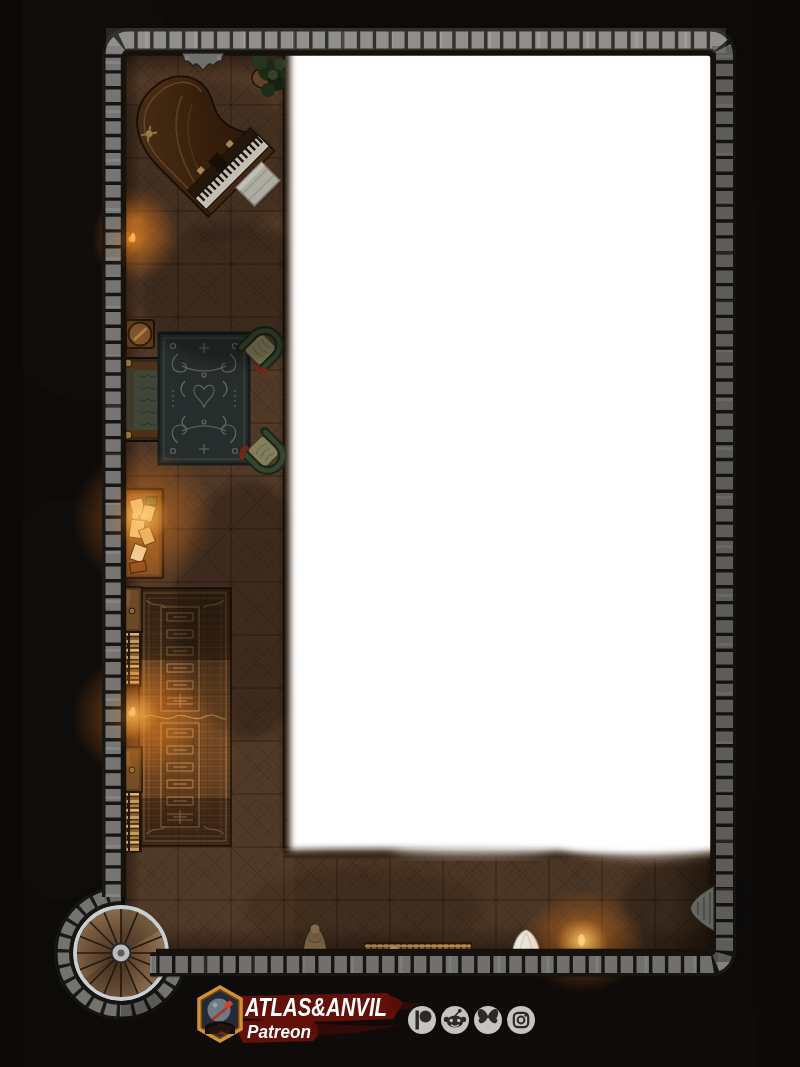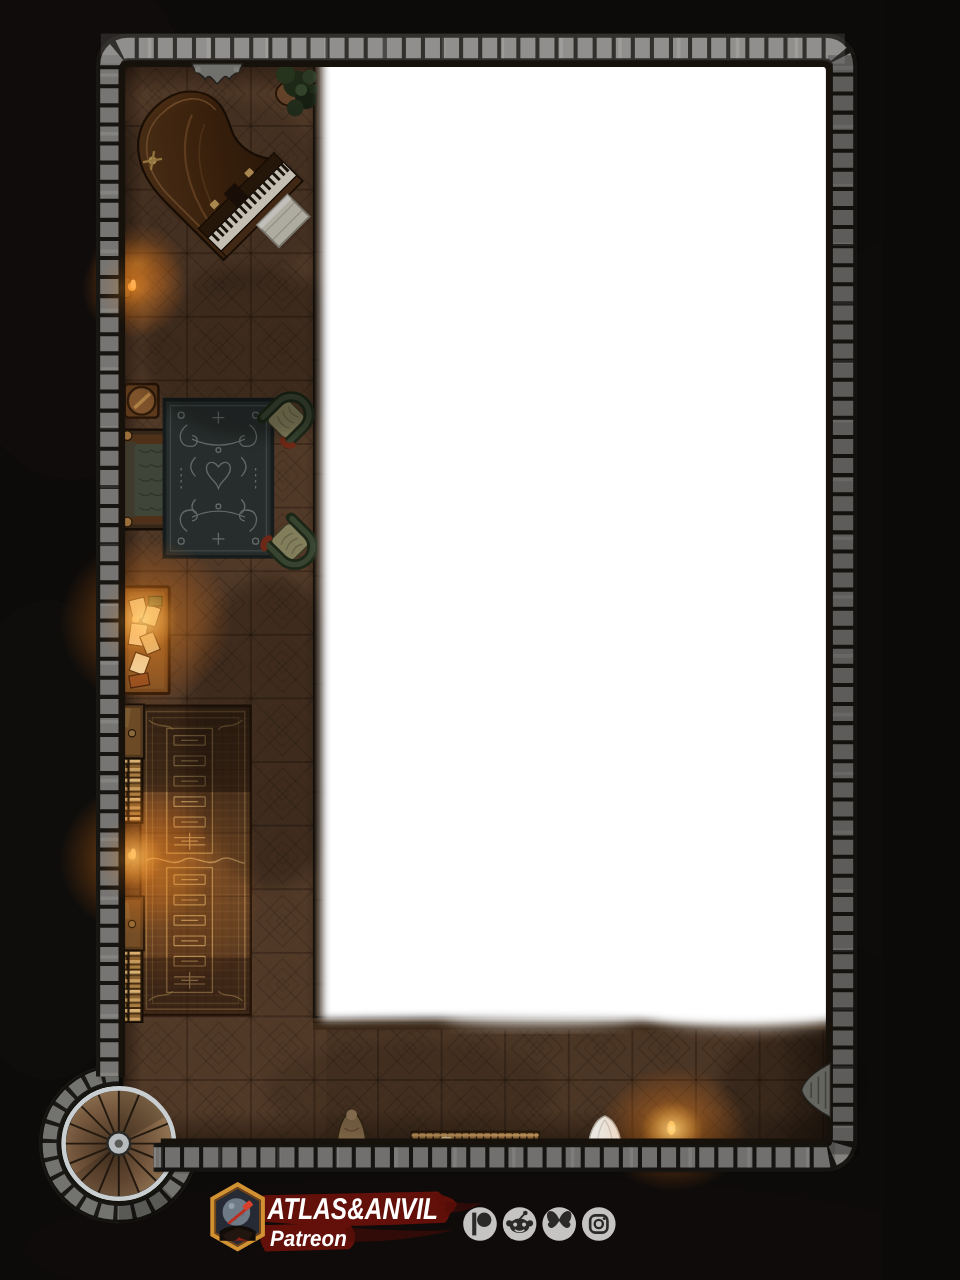--- a/index.html
+++ b/index.html
@@ -1,16 +1,16 @@
 <!DOCTYPE html>
 <html><head>
 <meta charset="utf-8">
 <style>
   html,body{margin:0;padding:0;background:#0c0a09;}
-  .page{position:relative;width:736px;height:1067px;overflow:hidden;font-family:"Liberation Sans",sans-serif;}
+  .page{position:relative;width:736px;height:1067px;overflow:hidden;font-family:"Liberation Sans",sans-serif;padding-left:22px;}
   svg{display:block;}
 </style>
 </head>
 <body>
 <div class="page">
 <svg width="800" height="1067" viewBox="0 0 800 1067" xmlns="http://www.w3.org/2000/svg">
 <defs>
   <radialGradient id="glowO" cx="50%" cy="50%" r="50%">
     <stop offset="0%" stop-color="rgba(255,158,44,0.60)"></stop>
     <stop offset="35%" stop-color="rgba(255,138,28,0.34)"></stop>

